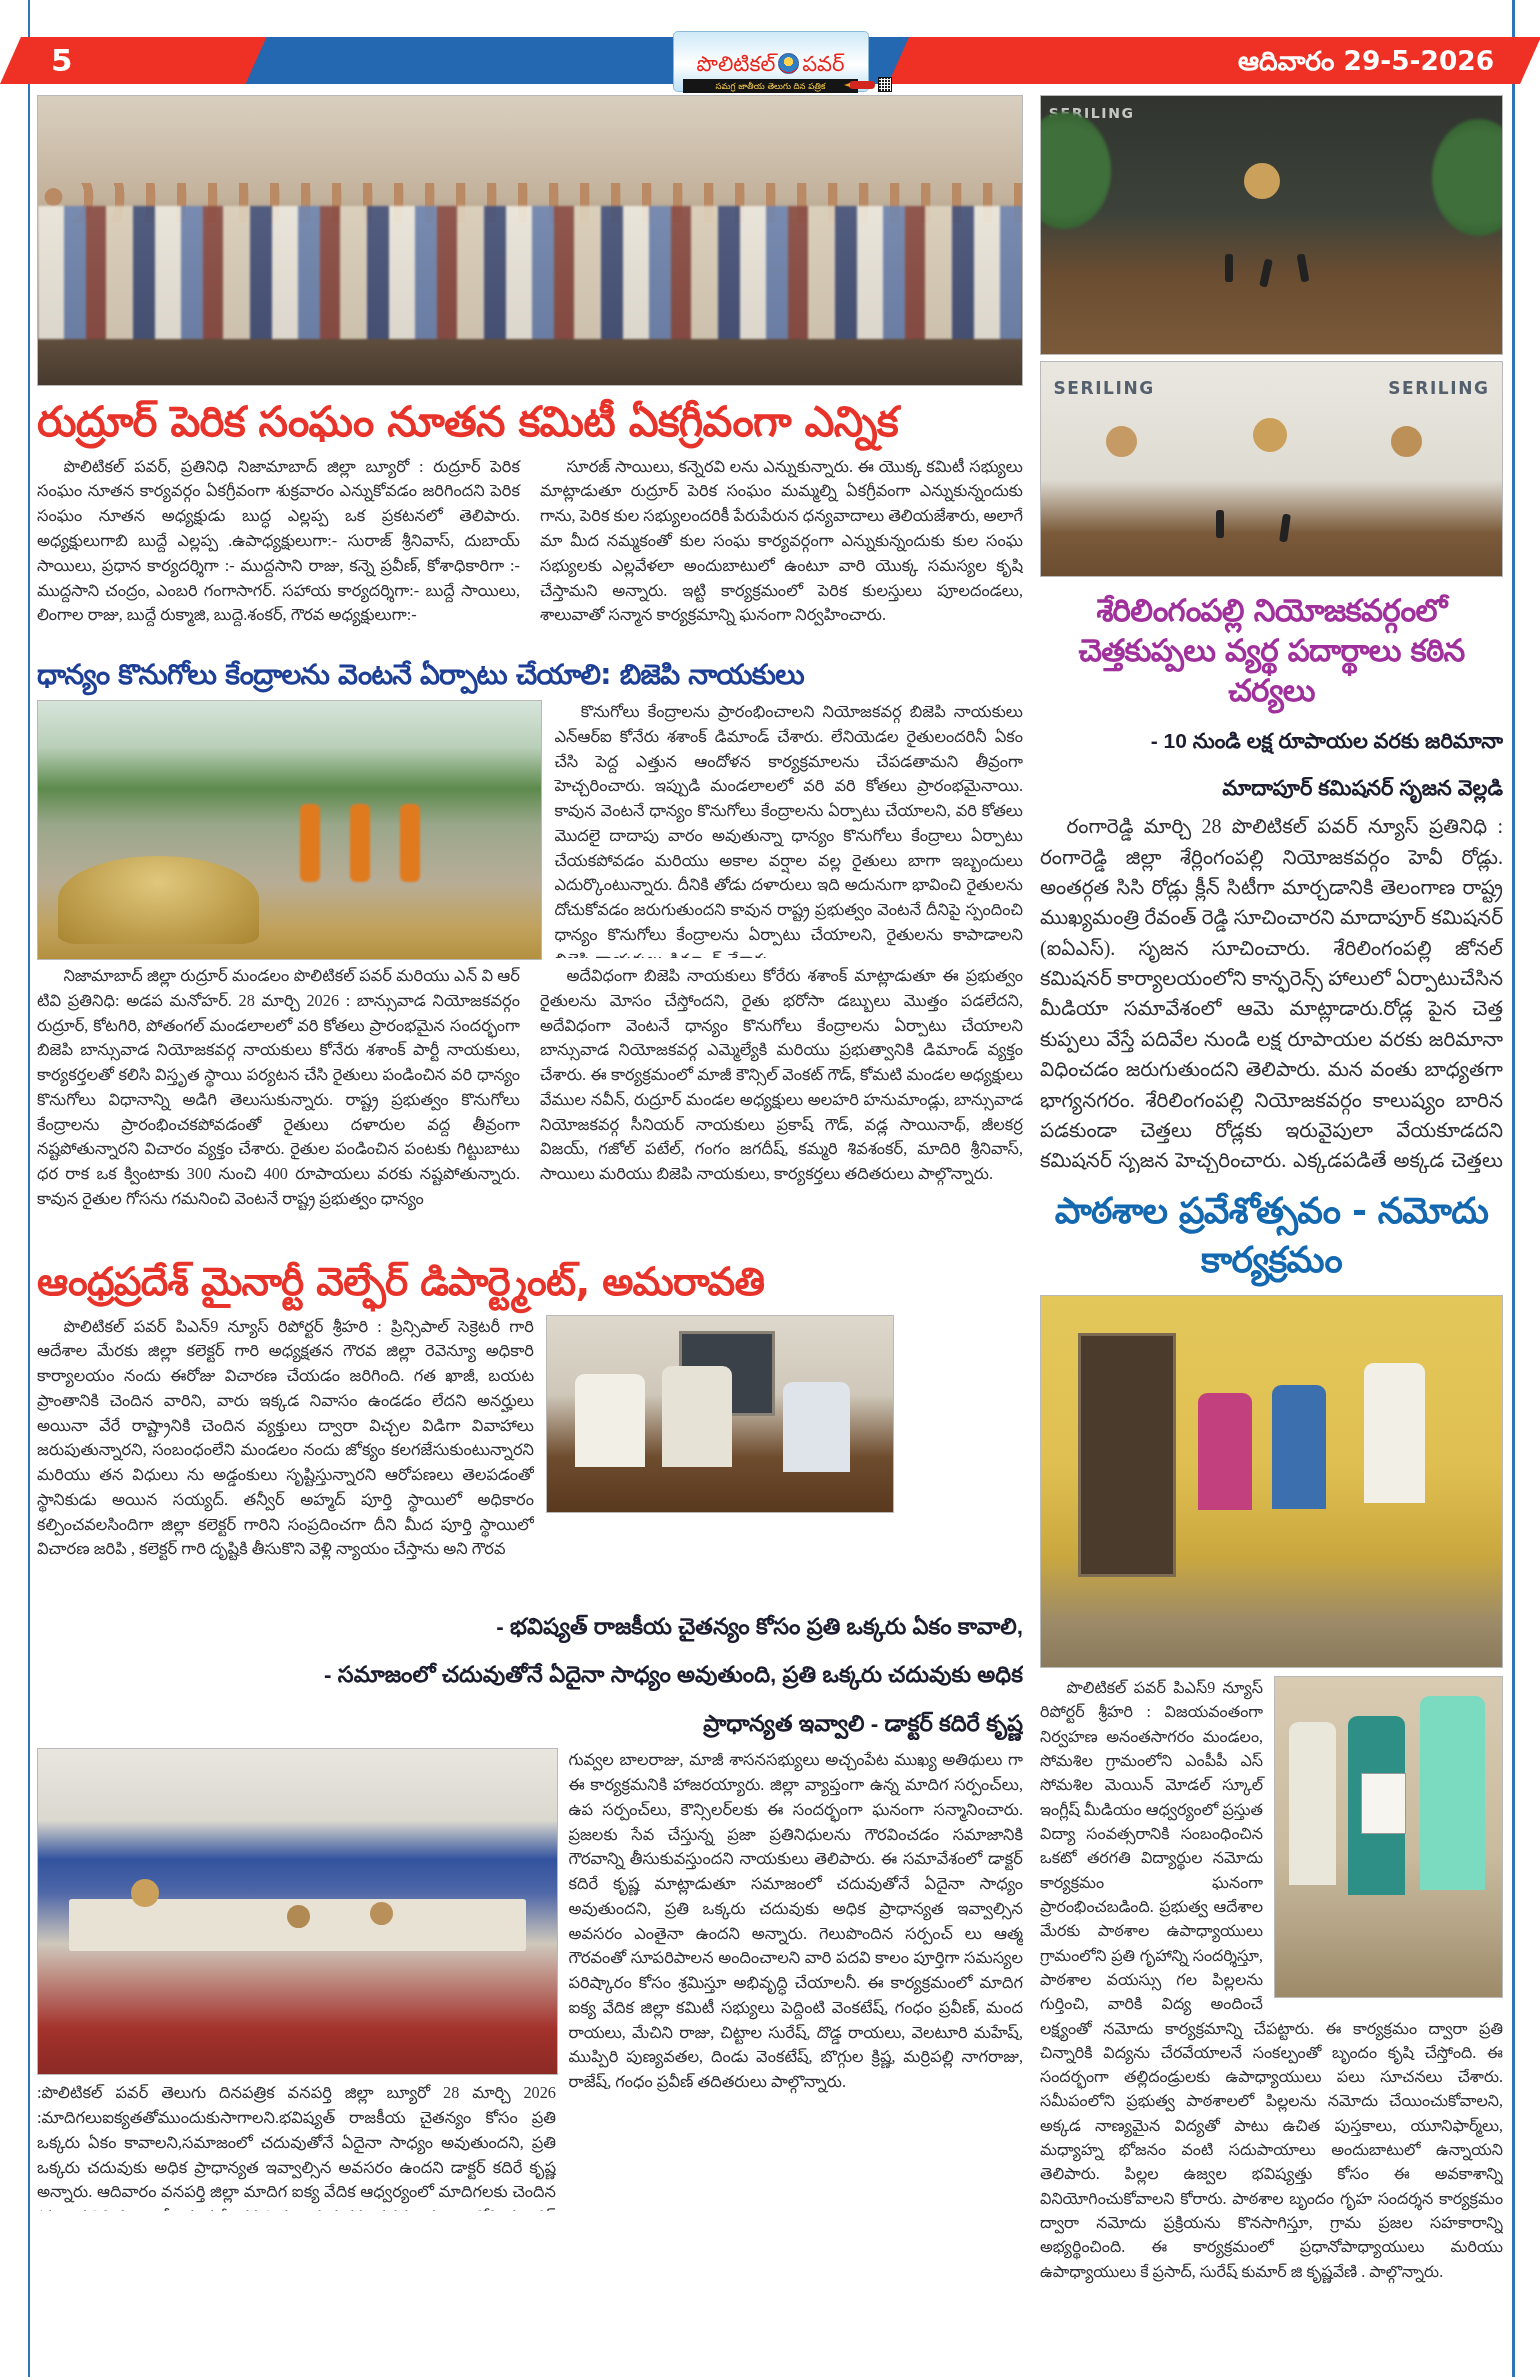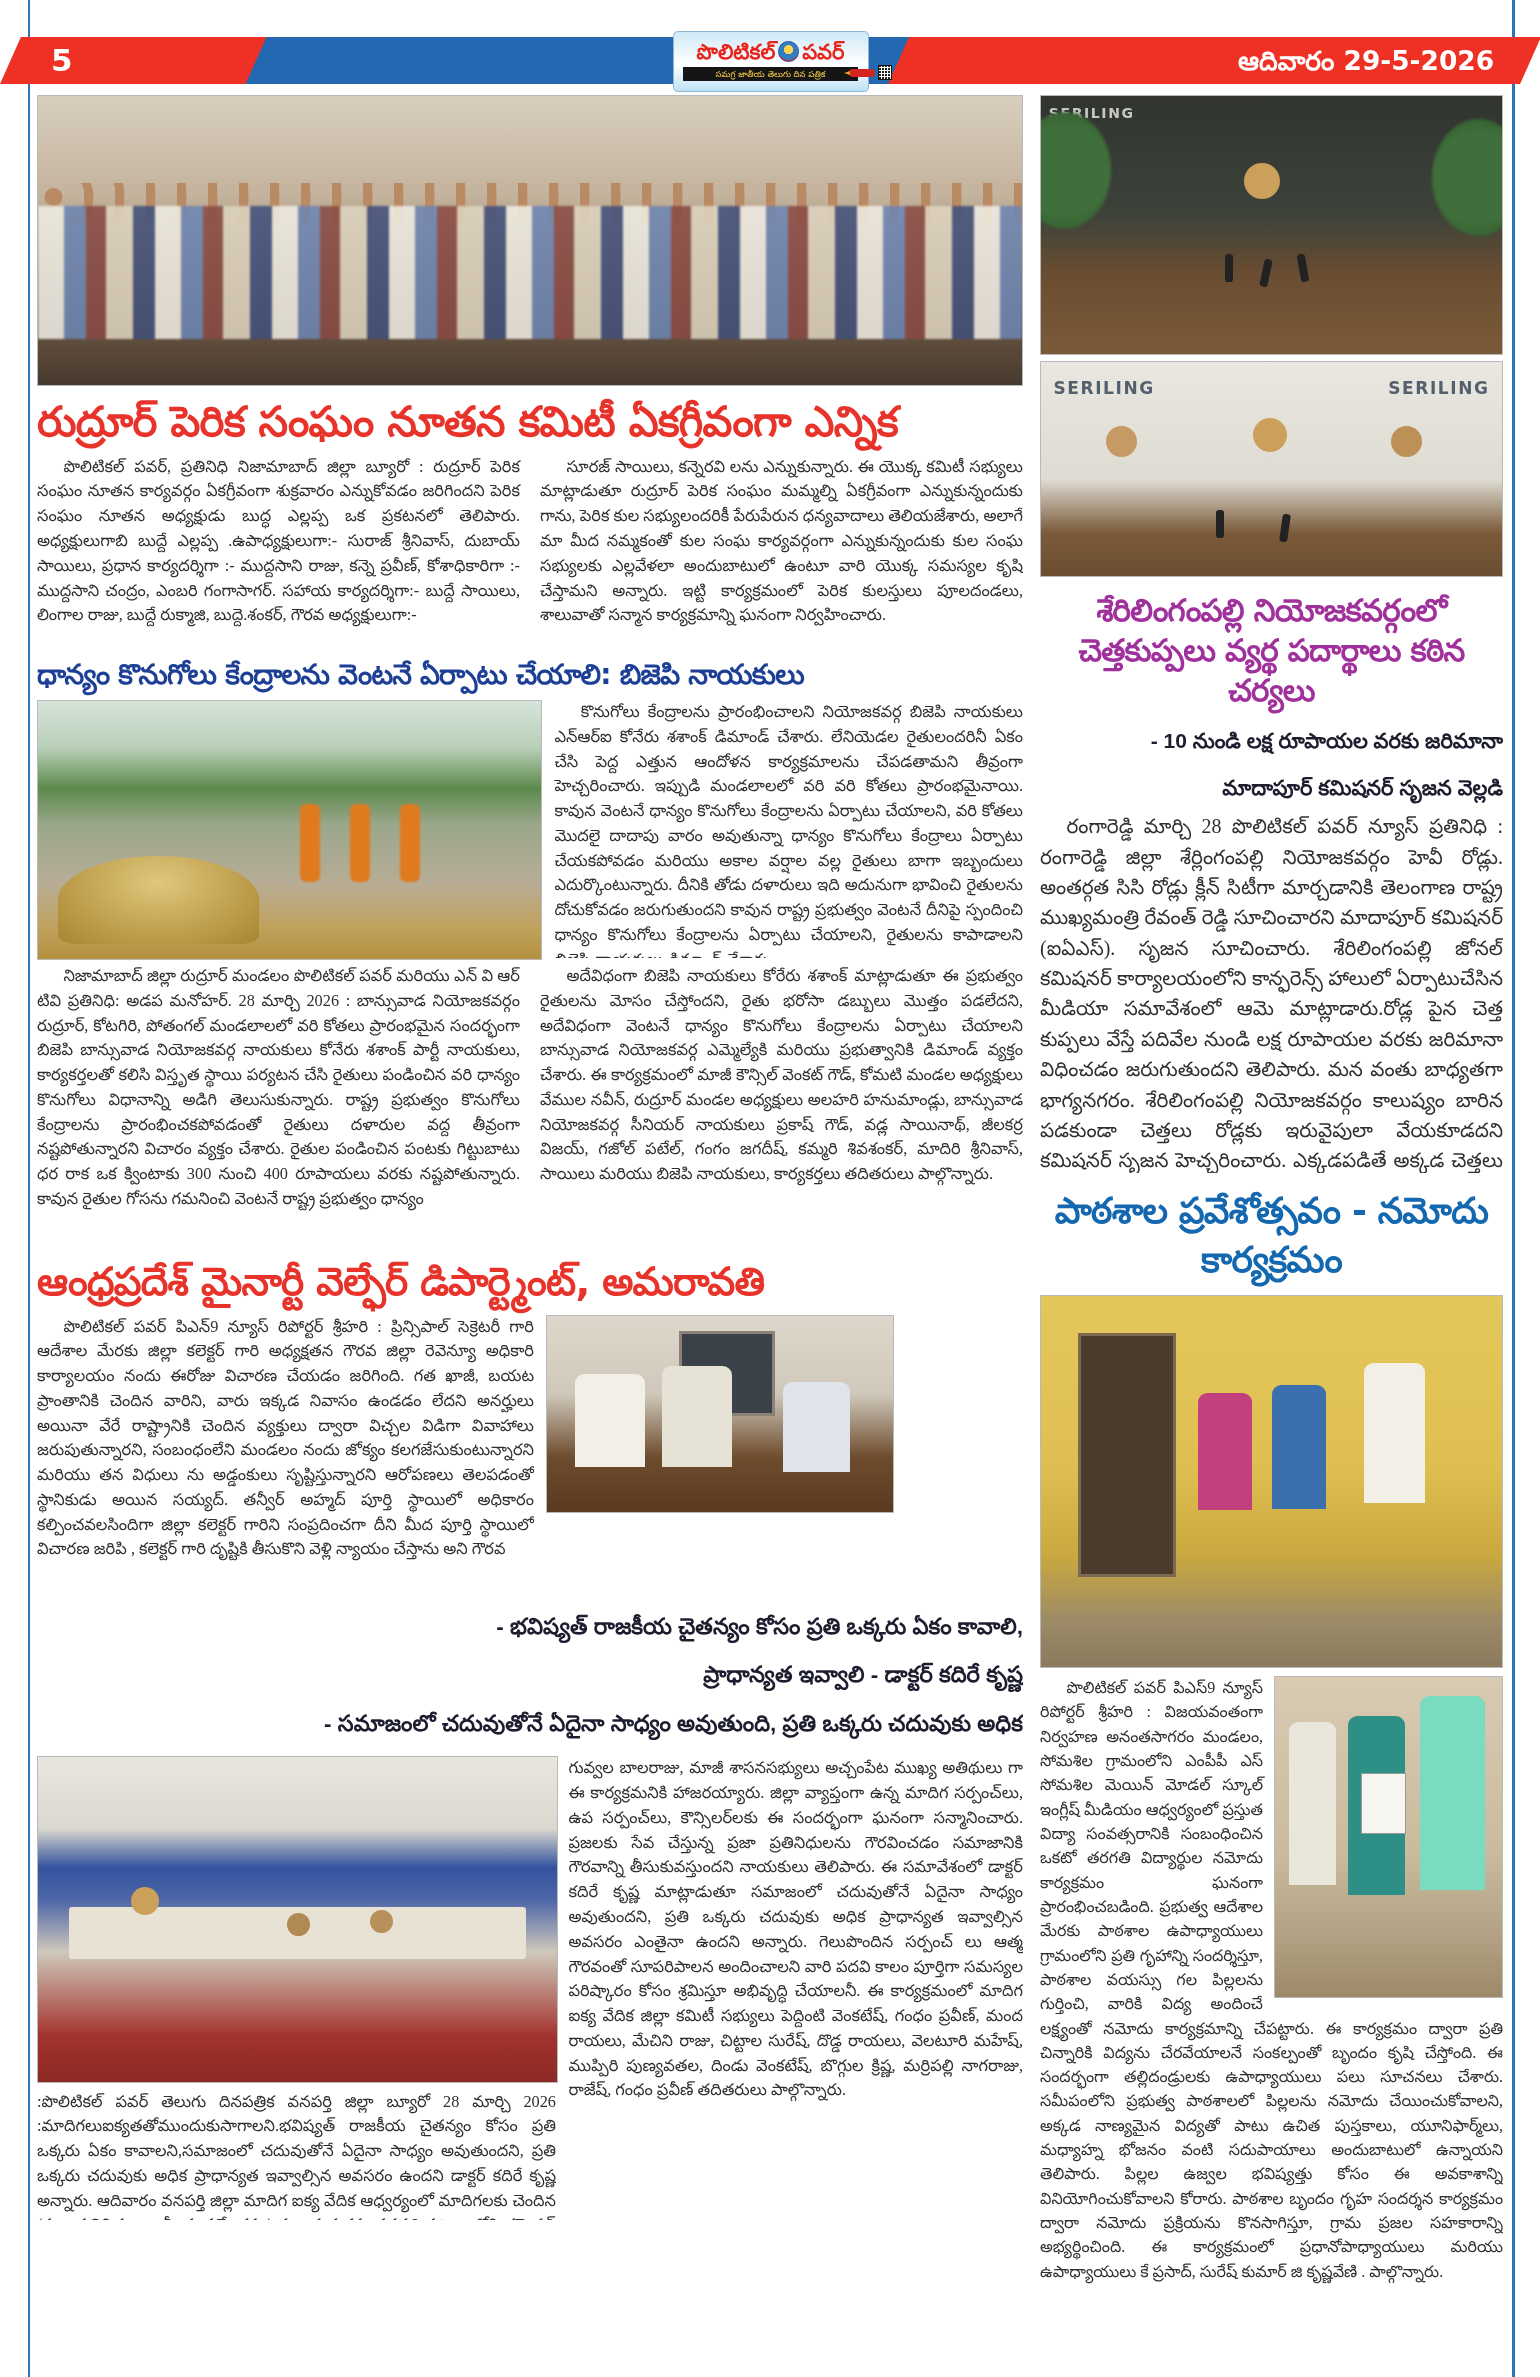--- a/index.html
+++ b/index.html
@@ -16,21 +16,21 @@
            transform:skewX(-24deg);}
   .mh-red-right{position:absolute;left:909px;top:0;height:47px;right:0;background:#ee3124;
                 transform:skewX(-24deg);transform-origin:top right;}
   .mh-pageno{position:absolute;left:51px;top:4.7px;color:#fff;font-size:31px;font-weight:bold;
              font-family:"DejaVu Sans",sans-serif;}
   .mh-date{position:absolute;right:47px;top:7.8px;color:#fff;font-size:26.4px;font-weight:bold;
            font-family:"DejaVu Sans",sans-serif;}
   .logo-box{position:absolute;left:50%;top:-6.2px;transform:translateX(-50%);width:194px;height:59px;
             background:linear-gradient(180deg,#cfe9f7,#ffffff 55%,#bfe2f5);border:0.8px solid #8db7d6;
             border-radius:4.7px;text-align:center;}
-  .logo-title{margin-top:9px;font-size:21px;line-height:23px;font-weight:bold;color:#e8251c;
+  .logo-title{margin-top:21px;font-size:21px;line-height:23px;font-weight:normal;color:#e8251c;
               font-family:"DejaVu Sans",sans-serif;white-space:nowrap;}
   .logo-emblem{display:inline-block;width:18.6px;height:18.6px;border-radius:50%;vertical-align:-3.1px;
                background:radial-gradient(circle at 50% 40%,#ffd34d 0 30%,#2f7fc2 31% 70%,#e8251c 71%);
                border:1.6px solid #2f4e9e;margin:0 3.1px;}
   .logo-strip{position:relative;margin:3.1px auto 0;width:175px;height:14px;background:#151515;
               color:#ffd34d;font-size:8.5px;line-height:14px;font-family:"DejaVu Sans",sans-serif;}
   .logo-pen{position:absolute;right:-17px;top:2.3px;width:26.4px;height:7.8px;background:#d2261e;
             border-radius:3.9px;}
   .logo-pen:before{content:"";position:absolute;left:-6.2px;top:1.6px;border:2.3px solid transparent;
                    border-right:6.2px solid #f0a21e;}
@@ -169,22 +169,22 @@
           <div class="photo ph-office">
             <div style="position:absolute;left:38%;top:8%;width:26%;height:40%;background:#3a4148;border:3.1px solid #8a8276;"></div>
             <div class="ph-shirt" style="left:8%;top:30%;width:70px;height:93px;background:#f2efe6;"></div>
             <div class="ph-shirt" style="left:33%;top:26%;width:70px;height:101px;background:#e6e3d6;"></div>
             <div class="ph-shirt" style="left:68%;top:34%;width:67px;height:90px;background:#dfe4ea;"></div>
           </div>
         </div>
       </div>
 
       <div class="subhead" style="font-size:22.5px;">- భవిష్యత్ రాజకీయ చైతన్యం కోసం ప్రతి ఒక్కరు ఏకం కావాలి,</div>
+      <div class="subhead" style="font-size:22.5px;">- సమాజంలో చదువుతోనే ఏదైనా సాధ్యం అవుతుంది, ప్రతి ఒక్కరు చదువుకు అధిక</div>
       <div class="subhead" style="font-size:22.5px;margin-bottom:7.8px;">ప్రాధాన్యత ఇవ్వాలి - డాక్టర్ కదిరే కృష్ణ</div>
-      <div class="subhead" style="font-size:22.5px;">- సమాజంలో చదువుతోనే ఏదైనా సాధ్యం అవుతుంది, ప్రతి ఒక్కరు చదువుకు అధిక</div>
       <div class="grid2">
         <div>
           <div class="photo ph-stage">
             <div class="ph-dais"></div>
             <div class="blob" style="left:18%;top:40%;width:28px;height:28px;background:#caa05a;"></div>
             <div class="blob" style="left:48%;top:48%;width:23px;height:23px;background:#b08a52;"></div>
             <div class="blob" style="left:64%;top:47%;width:23px;height:23px;background:#b9905a;"></div>
           </div>
           <div class="bodytxt" style="height:130px;margin-top:6.2px;">
             <p class="art" style="text-indent:0;">:పొలిటికల్ పవర్ తెలుగు దినపత్రిక వనపర్తి జిల్లా బ్యూరో 28 మార్చి 2026 :మాదిగలుఐక్యతతోముందుకుసాగాలని.భవిష్యత్ రాజకీయ చైతన్యం కోసం ప్రతి ఒక్కరు ఏకం కావాలని,సమాజంలో చదువుతోనే ఏదైనా సాధ్యం అవుతుందని, ప్రతి ఒక్కరు చదువుకు అధిక ప్రాధాన్యత ఇవ్వాల్సిన అవసరం ఉందని డాక్టర్ కదిరే కృష్ణ అన్నారు. ఆదివారం వనపర్తి జిల్లా మాదిగ ఐక్య వేదిక ఆధ్వర్యంలో మాదిగలకు చెందిన (ప్రజా ప్రతినిధుల ఆత్మీయ సమ్మేళనం) సన్మాన సభను వనపర్తి పట్టణంలోని కన్వెన్షన్ హాల్ నందు ఘనంగా నిర్వహించారు . ఈ కార్యక్రమానికి ముఖ్య అతిథులుగా డాక్టర్ కదిరే కృష్ణ,  మాజీ మంత్రి మోత్కుపల్లి నర్సింహులు,  ఉమ్మడి ఆంధ్రప్రదేశ్ డా. ఆర్.ఎస్. ప్రవీణ్ కుమార్ అడిషనల్ డీజీపీ వి ఆర్ ఎస్,</p>

